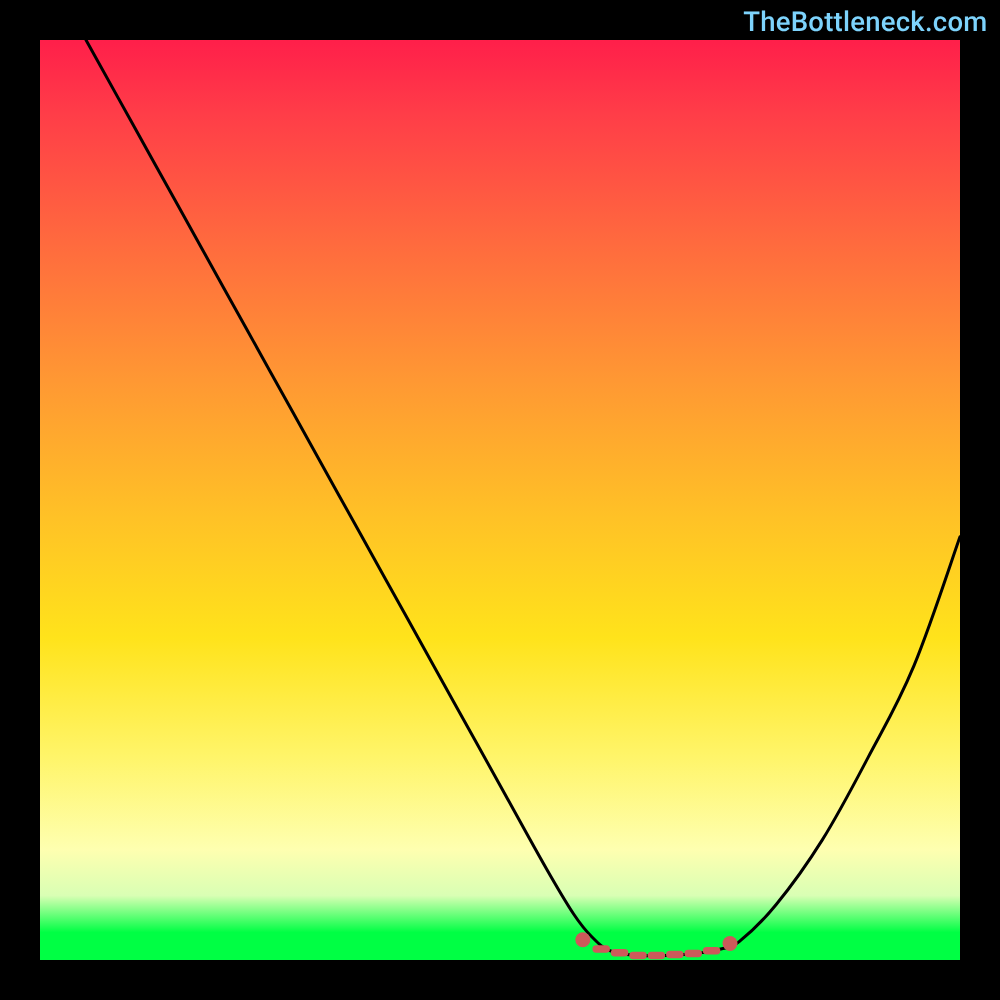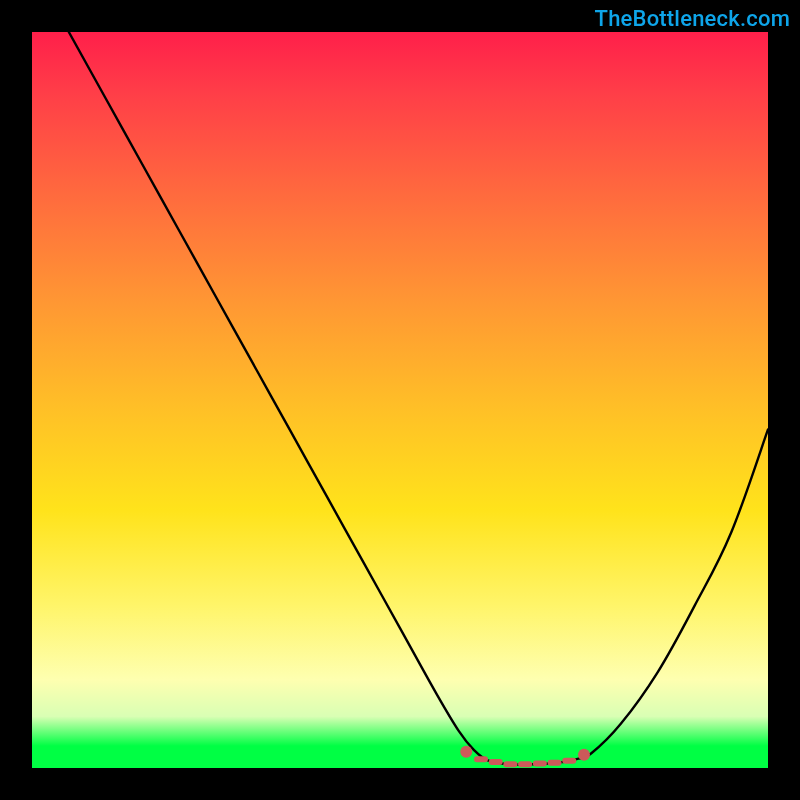--- a/index.html
+++ b/index.html
@@ -45,21 +45,21 @@
     position: absolute;
     left: 0;
     top: 0;
     width: 736px;
     height: 736px;
   }
   .watermark {
     position: absolute;
     top: 6px;
     right: 10px;
-    color: #0ea5e9;
+    color: #7dd3fc;
     font-size: 22px;
     letter-spacing: 0.2px;
     font-weight: 500;
     user-select: none;
   }
 </style>
 </head>
 <body>
 
 <div class="frame">

